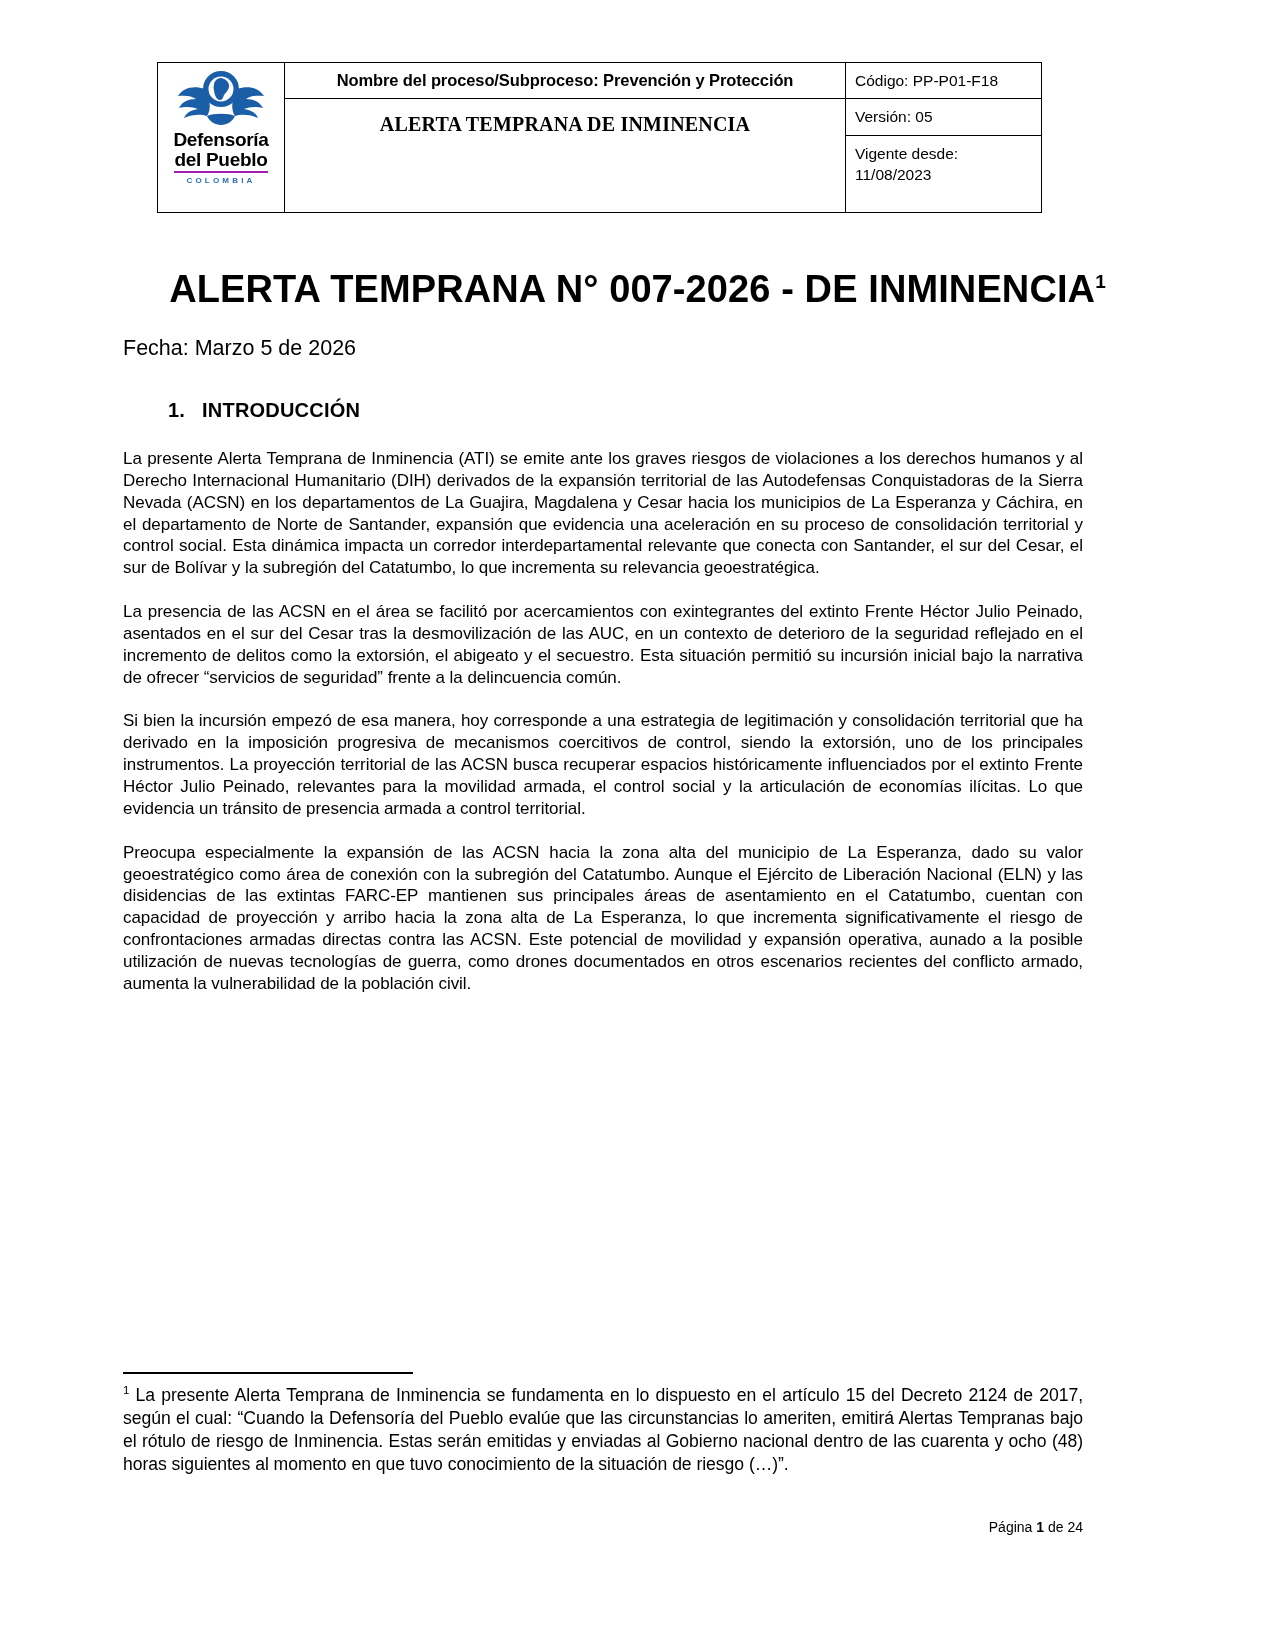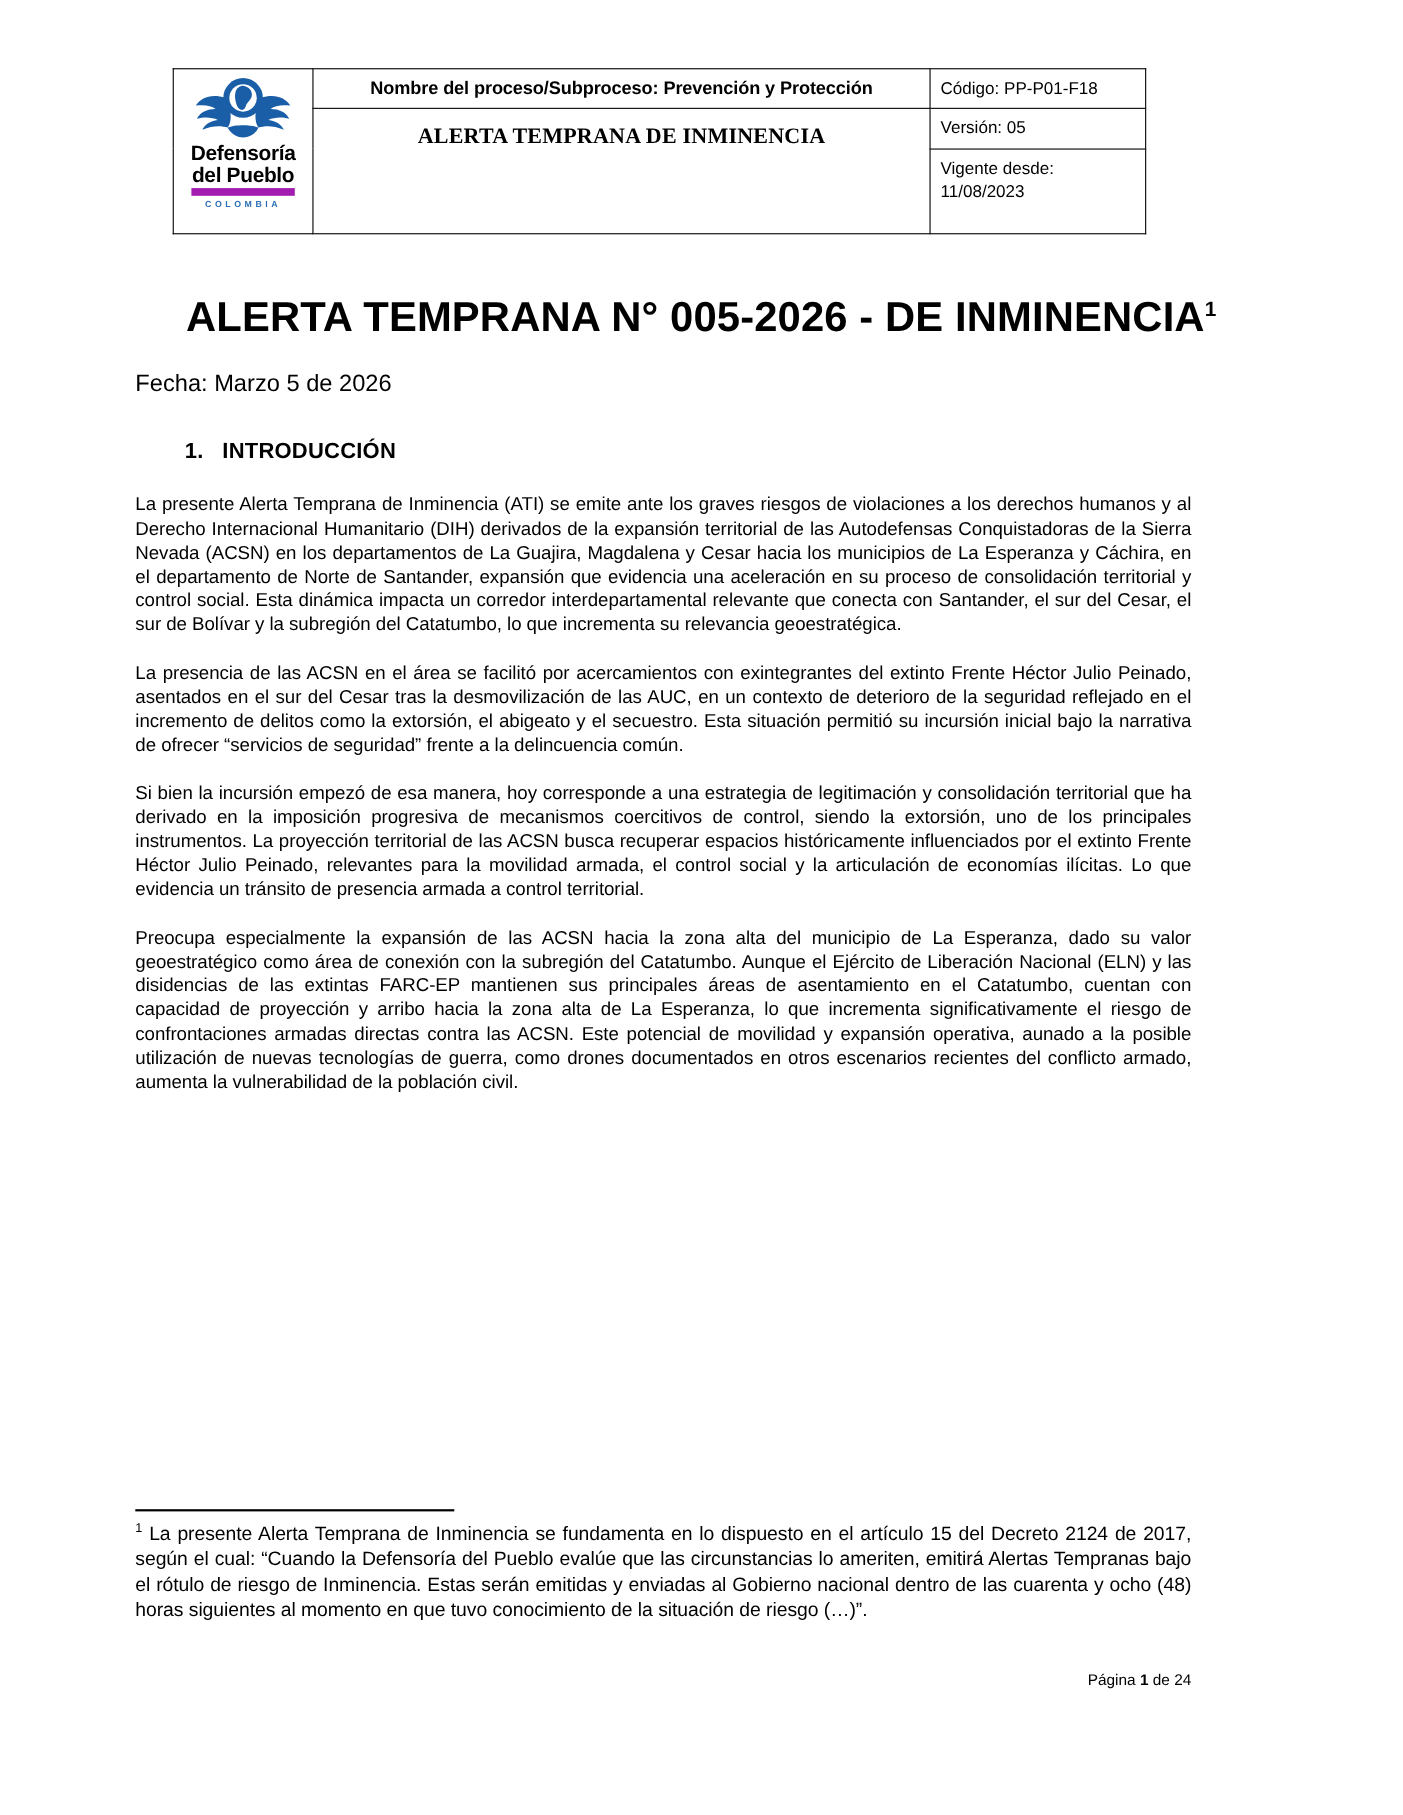--- a/index.html
+++ b/index.html
@@ -82,21 +82,21 @@
   .logo svg { display: block; margin: 0 auto; }
   .logo-name {
     color: #000000;
     font-weight: bold;
     font-size: 19px;
     line-height: 1.05;
     letter-spacing: -0.3px;
     margin-top: 1px;
   }
   .logo-name .l2 {
-    border-bottom: 7px solid #a21caf;
+    border-bottom: 2px solid #a21caf;
     display: inline-block;
     padding-bottom: 1px;
   }
   .logo-country {
     color: #2c6fb5;
     font-size: 8px;
     letter-spacing: 3.2px;
     margin-top: 3px;
     font-weight: bold;
   }
@@ -225,21 +225,21 @@
         <td class="cell-right tall">
           <div>Vigente desde:</div>
           <div>11/08/2023</div>
         </td>
       </tr>
     </tbody>
       </table>
   </div>
 
   <h1 class="doc-title">
-    <span>ALERTA TEMPRANA N° 005-2026 - DE INMINENCIA</span><sup>1</sup>
+    <span>ALERTA TEMPRANA N° 007-2026 - DE INMINENCIA</span><sup>1</sup>
   </h1>
 
   <div class="content">
 
     <div class="fecha">Fecha: Marzo 5 de 2026</div>
 
     <div class="section-head">
       <span class="num">1.</span><span>INTRODUCCIÓN</span>
     </div>
 

